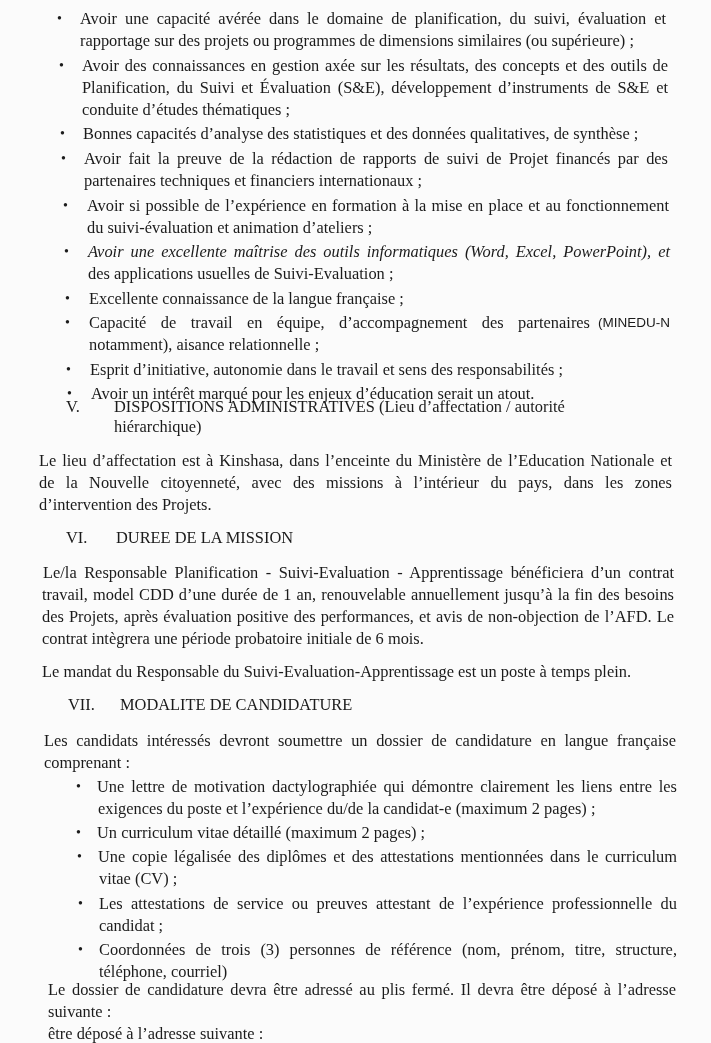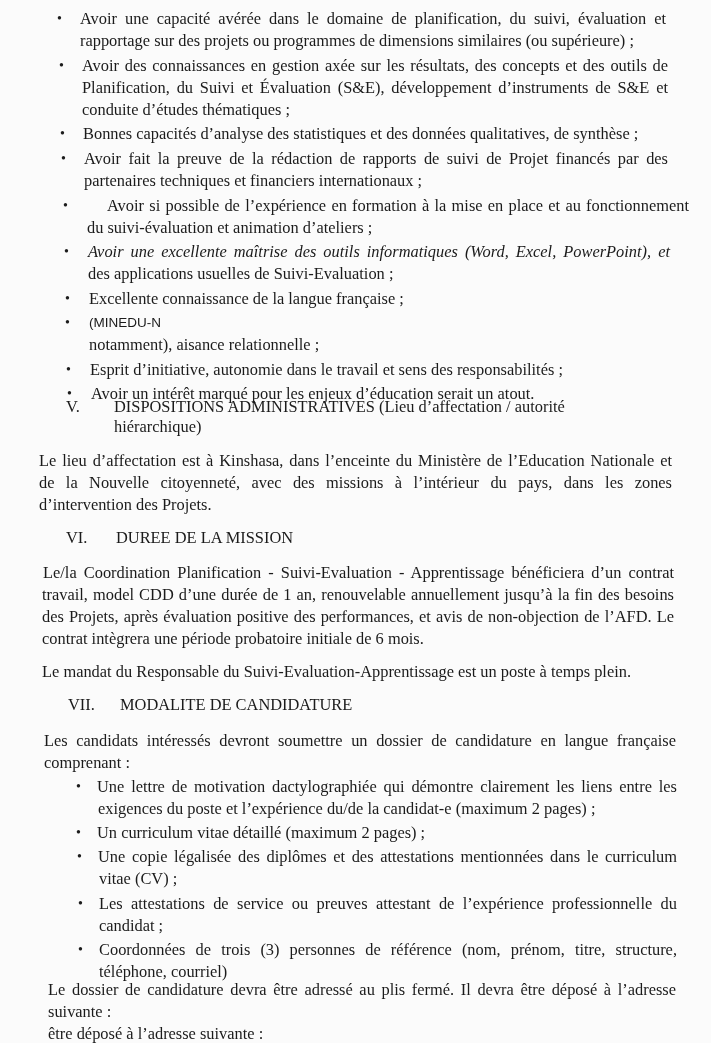--- a/index.html
+++ b/index.html
@@ -35,32 +35,33 @@
     <div class="line" style="left:82px; top:100px;">conduite d’études thématiques ;</div>
 
     <span class="bullet" style="left:60px; top:124px;">•</span>
     <div class="line" style="left:83px; top:124px;">Bonnes capacités d’analyse des statistiques et des données qualitatives, de synthèse ;</div>
 
     <span class="bullet" style="left:61px; top:149px;">•</span>
     <div class="line just" style="left:84px; top:149px; width:584px;">Avoir fait la preuve de la rédaction de rapports de suivi de Projet financés par des</div>
     <div class="line" style="left:84px; top:171px;">partenaires techniques et financiers internationaux ;</div>
 
     <span class="bullet" style="left:63px; top:196px;">•</span>
-    <div class="line just" style="left:87px; top:196px; width:582px;margin-left:20px;">Avoir si possible de l’expérience en formation à la mise en place et au fonctionnement</div>
+    <div class="line just" style="left:87px; top:196px; width:582px;">Avoir si possible de l’expérience en formation à la mise en place et au fonctionnement</div>
     <div class="line" style="left:87px; top:218px;">du suivi-évaluation et animation d’ateliers ;</div>
 
     <span class="bullet" style="left:64px; top:242px;">•</span>
     <div class="line just" style="left:88px; top:242px; width:582px;font-style:italic;">Avoir une excellente maîtrise des outils informatiques (Word, Excel, PowerPoint), et</div>
     <div class="line" style="left:88px; top:264px;">des applications usuelles de Suivi-Evaluation ;</div>
 
     <span class="bullet" style="left:65px; top:289px;">•</span>
     <div class="line" style="left:89px; top:289px;">Excellente connaissance de la langue française ;</div>
 
     <span class="bullet" style="left:65px; top:313px;">•</span>
     <div class="line" style="left:89px; top:313px; width:581px; display:flex; justify-content:space-between;">
+      <span style="flex:1; text-align:justify; text-align-last:justify; padding-right:8px;">Capacité de travail en équipe, d’accompagnement des partenaires</span>
       <span class="sans">(MINEDU-N</span>
     </div>
     <div class="line" style="left:89px; top:335px;">notamment), aisance relationnelle ;</div>
 
     <span class="bullet" style="left:66px; top:360px;">•</span>
     <div class="line" style="left:90px; top:360px;">Esprit d’initiative, autonomie dans le travail et sens des responsabilités ;</div>
 
     <span class="bullet" style="left:67px; top:384px;">•</span>
     <div class="line" style="left:91px; top:384px;">Avoir un intérêt marqué pour les enjeux d’éducation serait un atout.</div>
   </div>
@@ -74,21 +75,21 @@
     <div class="line just" style="left:39px; top:451px; width:633px;">Le lieu d’affectation est à Kinshasa, dans l’enceinte du Ministère de l’Education Nationale et</div>
     <div class="line just" style="left:39px; top:473px; width:633px;">de la Nouvelle citoyenneté, avec des missions à l’intérieur du pays, dans les zones</div>
     <div class="line" style="left:39px; top:495px;">d’intervention des Projets.</div>
   </div>
 
   <div>
     <div class="line" style="left:66px; top:528px;">VI.</div>
     <div class="line" style="left:116px; top:528px;">DUREE DE LA MISSION</div>
   </div>
   <div>
-    <div class="line just" style="left:43px; top:563px; width:631px;">Le/la Coordination Planification - Suivi-Evaluation - Apprentissage bénéficiera d’un contrat</div>
+    <div class="line just" style="left:43px; top:563px; width:631px;">Le/la Responsable Planification - Suivi-Evaluation - Apprentissage bénéficiera d’un contrat</div>
     <div class="line just" style="left:42px; top:585px; width:632px;">travail, model CDD d’une durée de 1 an, renouvelable annuellement jusqu’à la fin des besoins</div>
     <div class="line just" style="left:42px; top:607px; width:632px;">des Projets, après évaluation positive des performances, et avis de non-objection de l’AFD. Le</div>
     <div class="line" style="left:42px; top:629px;">contrat intègrera une période probatoire initiale de 6 mois.</div>
   </div>
   <div class="line" style="left:42px; top:662px;">Le mandat du Responsable du Suivi-Evaluation-Apprentissage est un poste à temps plein.</div>
 
   <div>
     <div class="line" style="left:68px; top:695px;">VII.</div>
     <div class="line" style="left:120px; top:695px;">MODALITE DE CANDIDATURE</div>
   </div>

